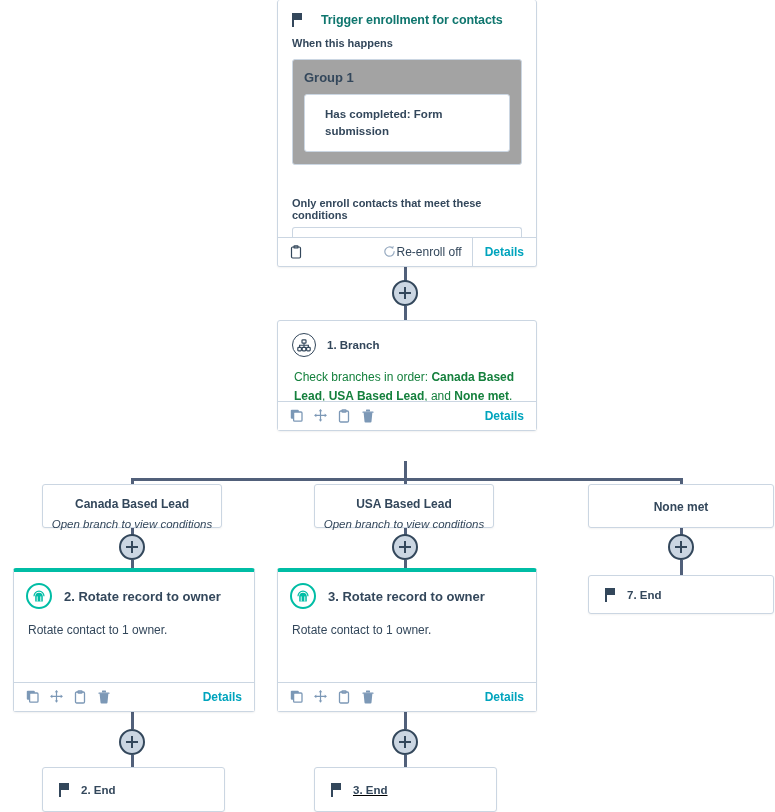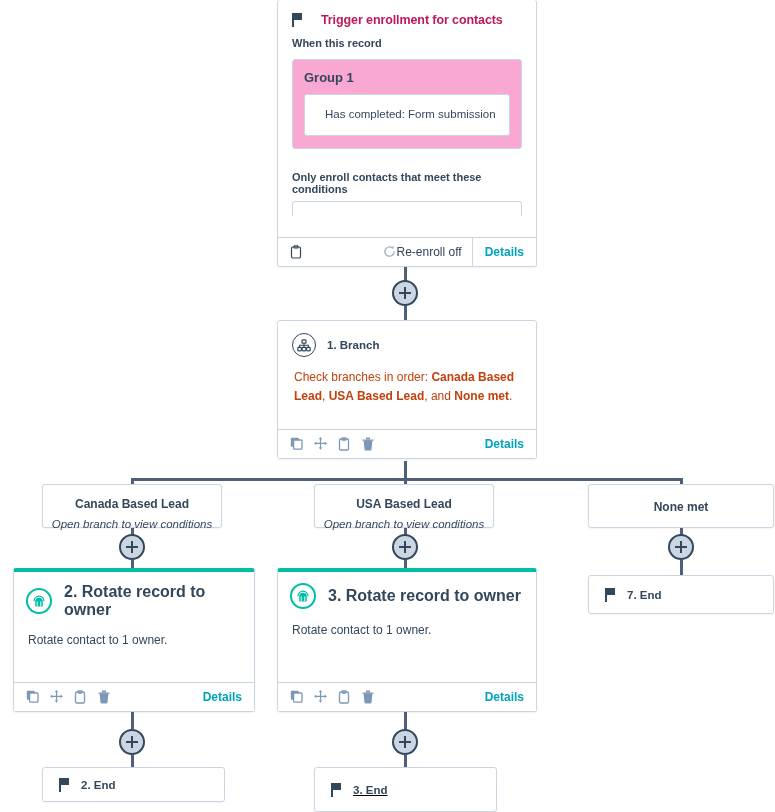--- a/index.html
+++ b/index.html
@@ -83,21 +83,21 @@
     overflow: hidden;
   }
   .trigger-head {
     display: flex;
     align-items: center;
     padding: 13px 16px 0 14px;
   }
   .trigger-head .ttl {
     font-size: 12.5px;
     font-weight: bold;
-    color: #be185d;
+    color: #0f766e;
     letter-spacing: -0.1px;
     margin-left: 18px;
   }
   .flag-icon {
     display: inline-block;
     width: 11px;
     height: 14px;
     position: relative;
     flex: 0 0 auto;
   }
@@ -115,22 +115,22 @@
     width: 8px; height: 7px;
     background: #33475b;
   }
   .when-label {
     font-size: 11px;
     font-weight: bold;
     color: #33475b;
     padding: 10px 16px 0 14px;
   }
   .group-box {
-    margin: 10px 14px 6px 14px;
-    background: #f9a8d4;
+    margin: 10px 14px 16px 14px;
+    background: #a3a3a3;
     border: 1px solid #cbd6e2;
     border-radius: 3px;
     padding: 10px 11px 12px 11px;
   }
   .group-title {
     font-size: 13px;
     font-weight: bold;
     color: #33475b;
     margin-bottom: 9px;
   }
@@ -138,21 +138,21 @@
     background: #ffffff;
     border: 1px solid #cbd6e2;
     border-radius: 3px;
     padding: 11px 12px 12px 12px;
   }
   .cond-line {
     font-size: 11.5px;
     color: #33475b;
     line-height: 1.45;
   }
-  .cond-line.first { font-weight: normal; padding-left: 8px; }
+  .cond-line.first { font-weight: bold; padding-left: 8px; }
   .cond-line.second { margin-top: 9px; }
   .cond-line b { font-weight: bold; }
   .cond-line .lt { font-weight: normal; color: #33475b; }
   .only-enroll {
     font-size: 11px;
     font-weight: bold;
     color: #33475b;
     padding: 16px 14px 0 14px;
   }
   .clipped-box {
@@ -207,21 +207,21 @@
 
   
   .ico { width: 13px; height: 14px; display: inline-block; position: relative; cursor: pointer; }
   .ico svg { display: block; }
 
   
   #branch-card {
     left: 277px;
     top: 320px;
     width: 260px;
-    height: 139px;
+    height: 111px;
   }
   .branch-head {
     display: flex;
     align-items: center;
     padding: 12px 0 0 14px;
   }
   .circle-icon {
     width: 24px; height: 24px;
     border-radius: 50%;
     border: 1.5px solid #33475b;
@@ -233,21 +233,21 @@
   }
   .branch-head .lbl {
     font-size: 11.5px;
     font-weight: bold;
     color: #33475b;
     margin-left: 11px;
   }
   .branch-body {
     padding: 11px 16px 0 16px;
     font-size: 12px;
-    color: #c2410c;
+    color: #15803d;
     line-height: 1.55;
   }
   .branch-body b { font-weight: bold; }
 
   
   .branch-label {
     position: absolute;
     background: #ffffff;
     border: 1px solid #cbd6e2;
     border-radius: 3px;
@@ -287,21 +287,21 @@
     width: 26px; height: 26px;
     border-radius: 50%;
     border: 2px solid #00bda5;
     box-sizing: border-box;
     display: flex;
     align-items: center;
     justify-content: center;
     flex: 0 0 auto;
   }
   .action-head .lbl {
-    font-size: 16px;
+    font-size: 13px;
     font-weight: bold;
     color: #33475b;
     margin-left: 12px;
   }
   .action-body {
     padding: 14px 16px 0 14px;
     font-size: 12px;
     color: #33475b;
   }
 
@@ -347,21 +347,21 @@
   <div class="conn-v" style="left:131px; top:712px; height:17px;"></div>
   <div class="conn-v" style="left:131px; top:755px; height:12px;"></div>
   <div class="conn-v" style="left:404px; top:712px; height:17px;"></div>
   <div class="conn-v" style="left:404px; top:755px; height:12px;"></div>
 
   <div class="card" id="trigger-card">
     <div class="trigger-head">
       <span class="flag-icon"></span>
       <span class="ttl">Trigger enrollment for contacts</span>
     </div>
-    <div class="when-label">When this record</div>
+    <div class="when-label">When this happens</div>
 
     <div class="group-box">
       <div class="group-title">Group 1</div>
       <div class="cond-box">
         <div class="cond-line first">Has completed: Form submission</div>
       </div>
     </div>
 
     <div class="only-enroll">Only enroll contacts that meet these conditions</div>
     <div class="clipped-box"></div>
@@ -541,21 +541,21 @@
   </div>
 
   <div class="end-card" style="left:588px; top:575px; width:186px; height:39px;">
     <span class="flag-icon"></span>
     <span class="end-lbl">7. End</span>
   </div>
 
   <div class="plus-btn" style="left:119px; top:729px;"></div>
   <div class="plus-btn" style="left:392px; top:729px;"></div>
 
-  <div class="end-card" style="left:42px; top:767px; width:183px; height:35px;">
+  <div class="end-card" style="left:42px; top:767px; width:183px; height:45px;">
     <span class="flag-icon"></span>
     <span class="end-lbl">2. End</span>
   </div>
 
   <div class="end-card" style="left:314px; top:767px; width:183px; height:45px;text-decoration:underline;">
     <span class="flag-icon"></span>
     <span class="end-lbl">3. End</span>
   </div>
 
 </div>

